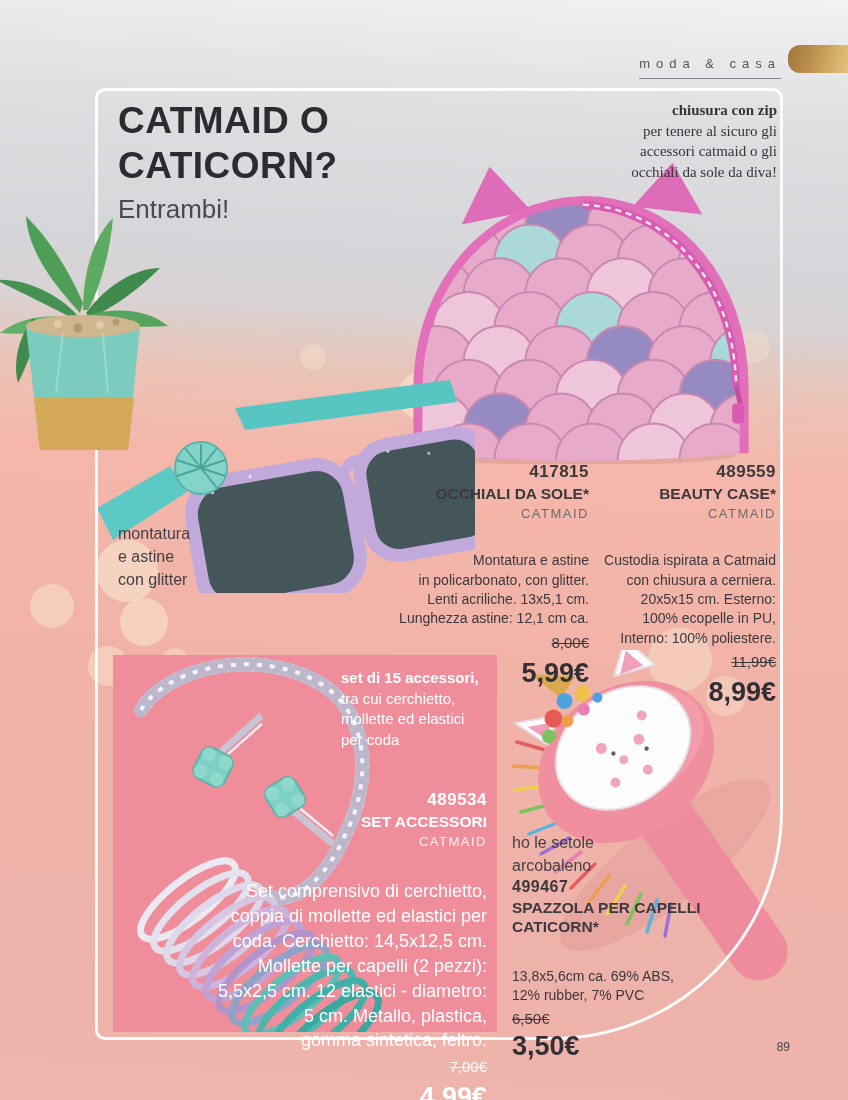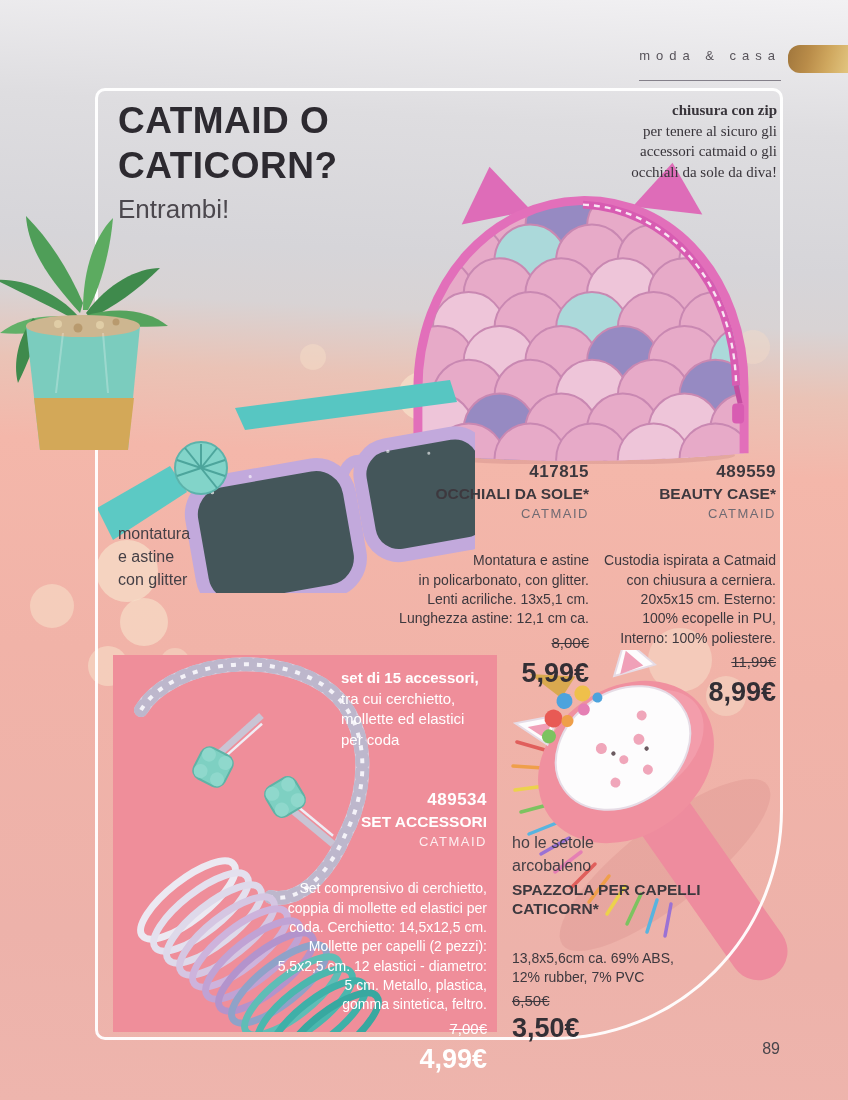--- a/index.html
+++ b/index.html
@@ -18,23 +18,23 @@
     border-radius:10px 10px 230px 10px;
     box-sizing:border-box;pointer-events:none;z-index:30;
   }
   .gold-tab{
     position:absolute;right:0;top:45px;width:60px;height:28px;
     border-radius:12px 0 0 12px;
     background:linear-gradient(105deg,#a0763c 0%,#b98c49 35%,#cfa75e 65%,#e2c57f 100%);
     z-index:40;
   }
   .section-label{
-    position:absolute;right:67px;top:48px;z-index:40;
+    position:absolute;right:67px;top:56px;z-index:40;
     font-size:13px;letter-spacing:6px;color:#57535a;
-    border-bottom:1.5px solid #84808a;padding-bottom:17px;
+    border-bottom:1.5px solid #84808a;padding-bottom:7px;
   }
   .title{position:absolute;left:118px;top:98px;z-index:40;color:#2d2a30;}
   .title .big{font-size:37px;font-weight:600;letter-spacing:.5px;line-height:1.22;}
   .title .sub{font-size:26px;font-weight:400;color:#4c484e;margin-top:6px;}
   .callout{
     position:absolute;right:71px;top:100px;width:210px;z-index:40;
     text-align:right;font-size:15px;line-height:1.38;color:#38343a;font-family:Liberation Serif, serif;
   }
   .callout .b{font-weight:700;}
   .pre{white-space:pre-line;}
@@ -49,21 +49,21 @@
   .r{text-align:right;}
   .panel{position:absolute;left:113px;top:655px;width:384px;height:377px;background:#ef8e9a;z-index:10;}
   .white{color:#ffffff;}
   .white .brand{color:rgba(255,255,255,.85);}
   .white .price{color:#ffffff;}
   .set-callout{
     position:absolute;left:341px;top:668px;width:152px;z-index:40;
     font-size:15px;line-height:1.38;color:#fff;
   }
   .set-callout .b{font-weight:700;}
-  .pagenum{position:absolute;right:68px;top:1040px;font-size:16px;color:#49454b;z-index:40;}
+  .pagenum{position:absolute;right:58px;top:1040px;font-size:12px;color:#49454b;z-index:40;}
   .art{position:absolute;z-index:20;} .z15{z-index:15;} .z35{z-index:35;}
 </style>
 </head>
 <body>
 
 <div class="page">
 
   <div class="dot" style="left:398px;top:372px;width:48px;height:48px;opacity:.8;"></div>
   <div class="dot" style="left:486px;top:420px;width:36px;height:36px;opacity:.7;"></div>
   <div class="dot" style="left:300px;top:344px;width:26px;height:26px;opacity:.5;"></div>
@@ -317,35 +317,36 @@
     <span class="b">set di 15 accessori,</span>
     <div class="pre">tra cui cerchietto,
 mollette ed elastici
 per coda</div>
   </div>
 
   <div class="prod r white" style="right:361px;top:790px;width:270px;">
     <div class="code">489534</div>
     <div class="pname">SET ACCESSORI</div>
     <div class="brand">CATMAID</div>
-    <div class="desc pre" style="font-size:14px;">Set comprensivo di cerchietto,
+    <div class="desc pre" style="font-size:18px;">Set comprensivo di cerchietto,
 coppia di mollette ed elastici per
 coda. Cerchietto: 14,5x12,5 cm.
 Mollette per capelli (2 pezzi):
 5,5x2,5 cm. 12 elastici - diametro:
 5 cm. Metallo, plastica,
 gomma sintetica, feltro.</div>
     <div class="old">7,00€</div>
     <div class="price">4,99€</div>
   </div>
 
   <div class="note pre" style="left:512px;top:831px;font-size:16px;">ho le setole
 arcobaleno</div>
 
   <div class="prod" style="left:512px;top:878px;width:230px;">
+    <div class="code" style="font-size:16px;">499467</div>
     <div class="pname pre">SPAZZOLA PER CAPELLI
 CATICORN*</div>
     <div class="desc pre">13,8x5,6cm ca. 69% ABS,
 12% rubber, 7% PVC</div>
     <div class="old">6,50€</div>
     <div class="price" style="margin-top:4px;">3,50€</div>
   </div>
 
   <div class="pagenum">89</div>
 

